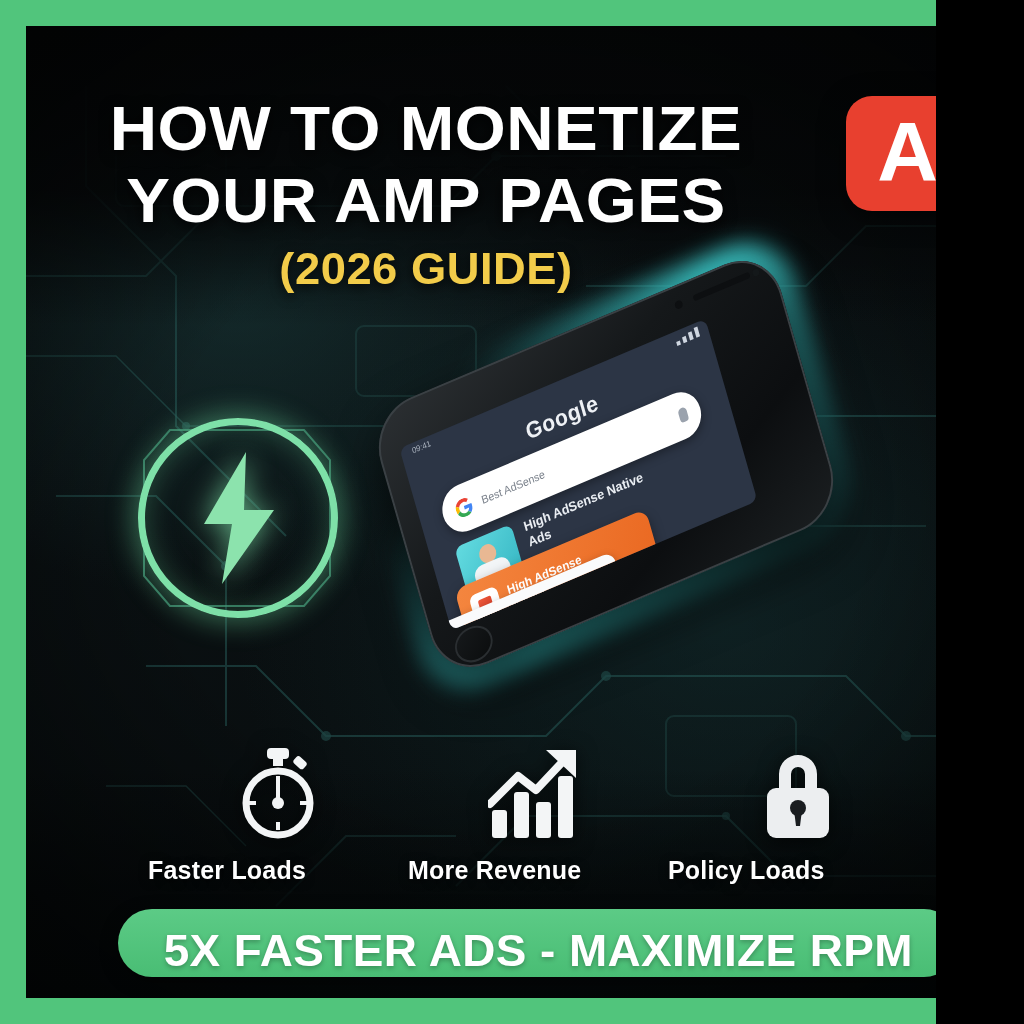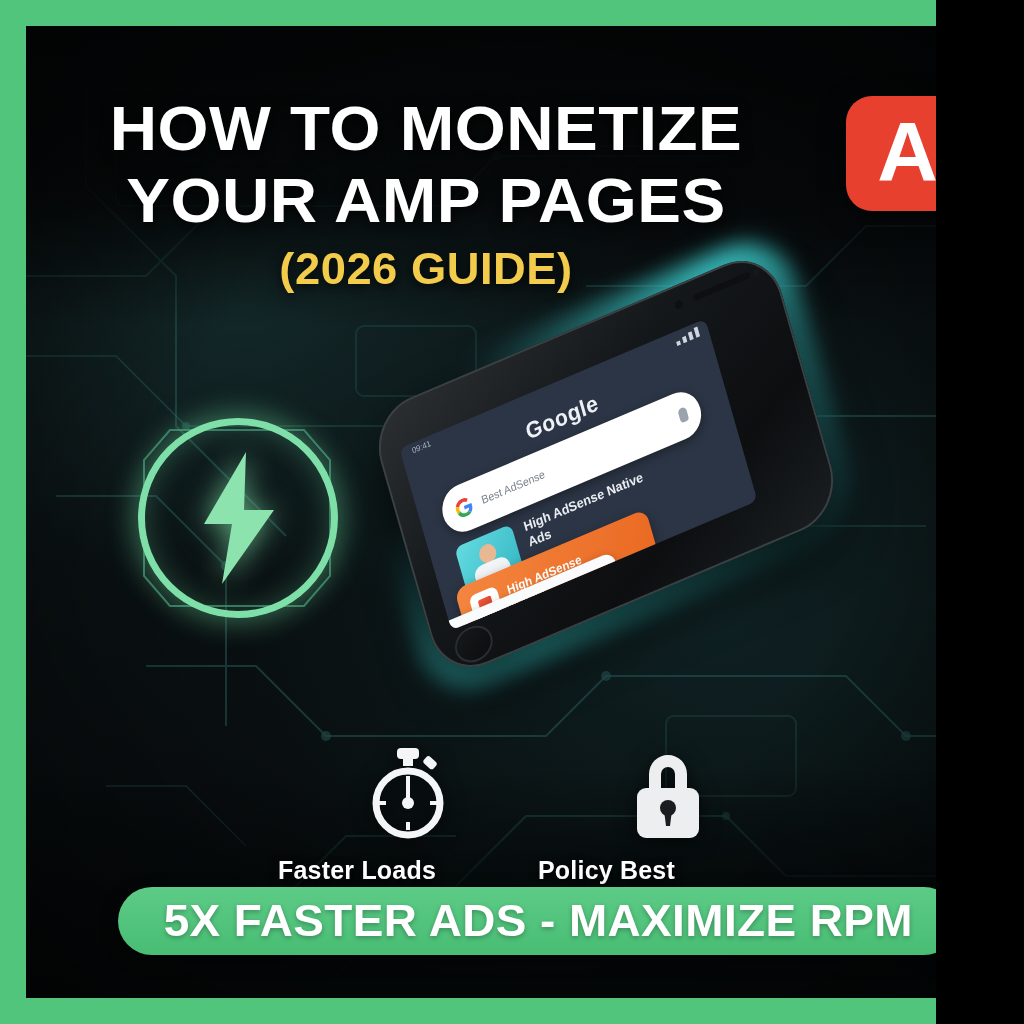--- a/index.html
+++ b/index.html
@@ -99,23 +99,23 @@
 
   
   .features{position:absolute;left:0;top:722px;width:1024px;display:flex;justify-content:center;gap:0;}
   .feat{width:260px;text-align:left;}
   .feat .ico{height:92px;display:flex;align-items:flex-end;justify-content:center;
      filter:drop-shadow(0 3px 10px rgba(0,0,0,.7));}
   .feat .lbl{margin-top:16px;color:#fff;font-size:25px;font-weight:bold;letter-spacing:.2px;
      text-shadow:0 2px 10px rgba(0,0,0,.8);}
 
   
-  .banner{position:absolute;left:92px;top:861px;width:840px;height:68px;border-radius:34px;
+  .banner{position:absolute;left:92px;top:883px;width:840px;height:68px;border-radius:34px;
      background:linear-gradient(180deg,#5ccb86,#49bd74);
-     display:flex;align-items:center;justify-content:center;box-shadow:0 5px 18px rgba(0,0,0,.45);}
+     display:flex;align-items:flex-end;justify-content:center;box-shadow:0 5px 18px rgba(0,0,0,.45);}
   .banner span{color:#fff;font-weight:bold;font-size:45px;letter-spacing:.4px;transform:scaleX(1.02);
      text-shadow:0 2px 5px rgba(0,0,0,.28);white-space:nowrap;}
   .sparkle{position:absolute;left:928px;top:938px;width:54px;height:54px;}
 </style>
 </head>
 <body>
 
 <div id="poster">
   <div id="inner">
 
@@ -258,31 +258,44 @@
             <rect x="42" y="74" width="4" height="8" fill="#f3f5f6"></rect>
             <rect x="14" y="53" width="8" height="4" fill="#f3f5f6"></rect>
             <rect x="66" y="53" width="8" height="4" fill="#f3f5f6"></rect>
             <rect x="42" y="33" width="4" height="24" fill="#f3f5f6"></rect>
             <circle cx="44" cy="55" r="6" fill="#f3f5f6"></circle>
           </svg>
         </div>
         <div class="lbl">Faster Loads</div>
       </div>
 
+      <div class="feat">
+        <div class="ico">
+          <svg width="100" height="92" viewBox="0 0 100 92">
+            <rect x="4" y="62" width="15" height="28" rx="3" fill="#f3f5f6"></rect>
+            <rect x="26" y="44" width="15" height="46" rx="3" fill="#f3f5f6"></rect>
+            <rect x="48" y="54" width="15" height="36" rx="3" fill="#f3f5f6"></rect>
+            <rect x="70" y="28" width="15" height="62" rx="3" fill="#f3f5f6"></rect>
+            <path d="M2 56 L30 28 L48 42 L80 8" fill="none" stroke="#f3f5f6" stroke-width="8" stroke-linecap="round" stroke-linejoin="round"></path>
+            <path d="M58 2 L88 2 L88 30 Z" fill="#f3f5f6"></path>
+          </svg>
+        </div>
+        <div class="lbl">More Revenue</div>
+      </div>
 
       <div class="feat">
         <div class="ico">
           <svg width="82" height="92" viewBox="0 0 82 92">
             <path d="M22 44 L22 26 A19 19 0 0 1 60 26 L60 44 L48 44 L48 26 A7 7 0 0 0 34 26 L34 44 Z" fill="#eceef0"></path>
             <rect x="10" y="40" width="62" height="50" rx="9" fill="#eceef0"></rect>
             <circle cx="41" cy="60" r="8" fill="#1a1d20"></circle>
             <path d="M37 62 L45 62 L43 78 L39 78 Z" fill="#1a1d20"></path>
           </svg>
         </div>
-        <div class="lbl">Policy Best</div>
+        <div class="lbl">Policy Loads</div>
       </div>
 
     </div>
 
     <div class="banner">
       <span>5X FASTER ADS - MAXIMIZE RPM</span>
     </div>
 
     <svg class="sparkle" viewBox="0 0 54 54">
       <path d="M27 2 C30 18 36 24 52 27 C36 30 30 36 27 52 C24 36 18 30 2 27 C18 24 24 18 27 2 Z" fill="#9b9b9b"></path>

